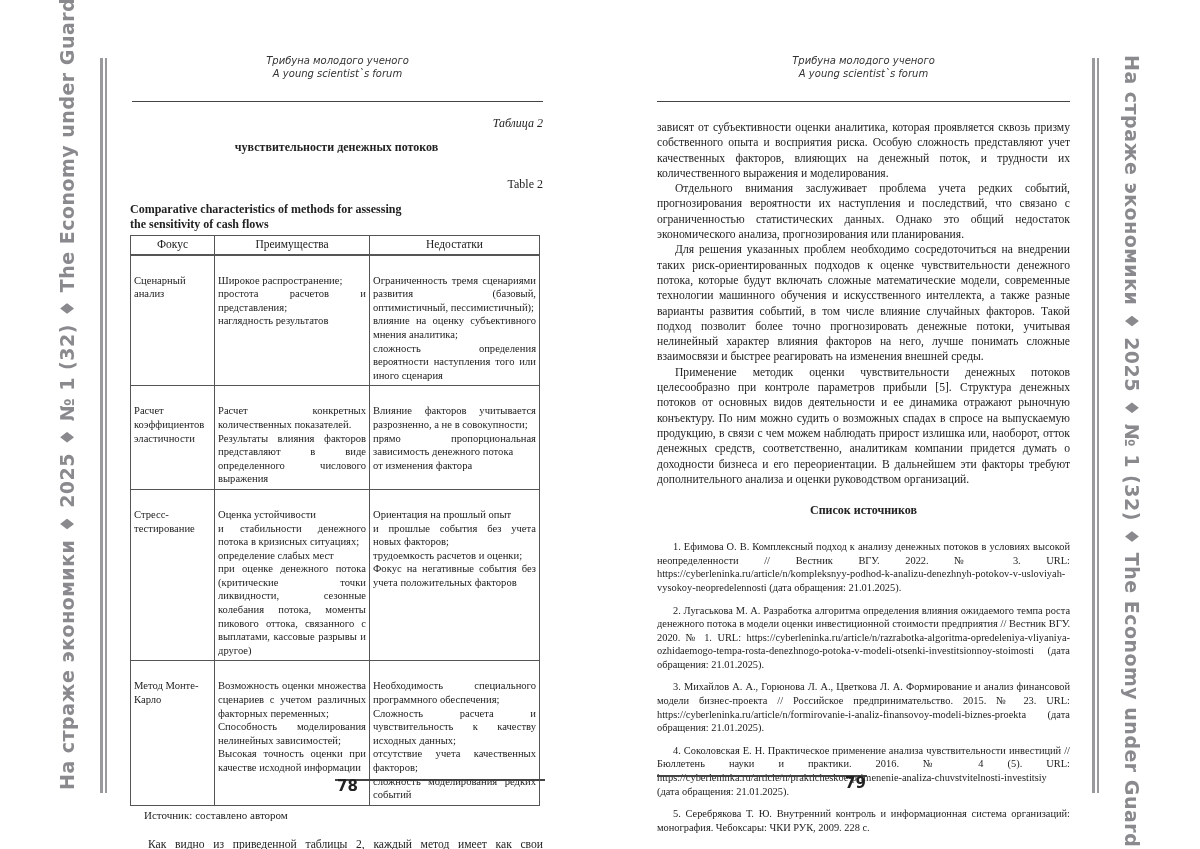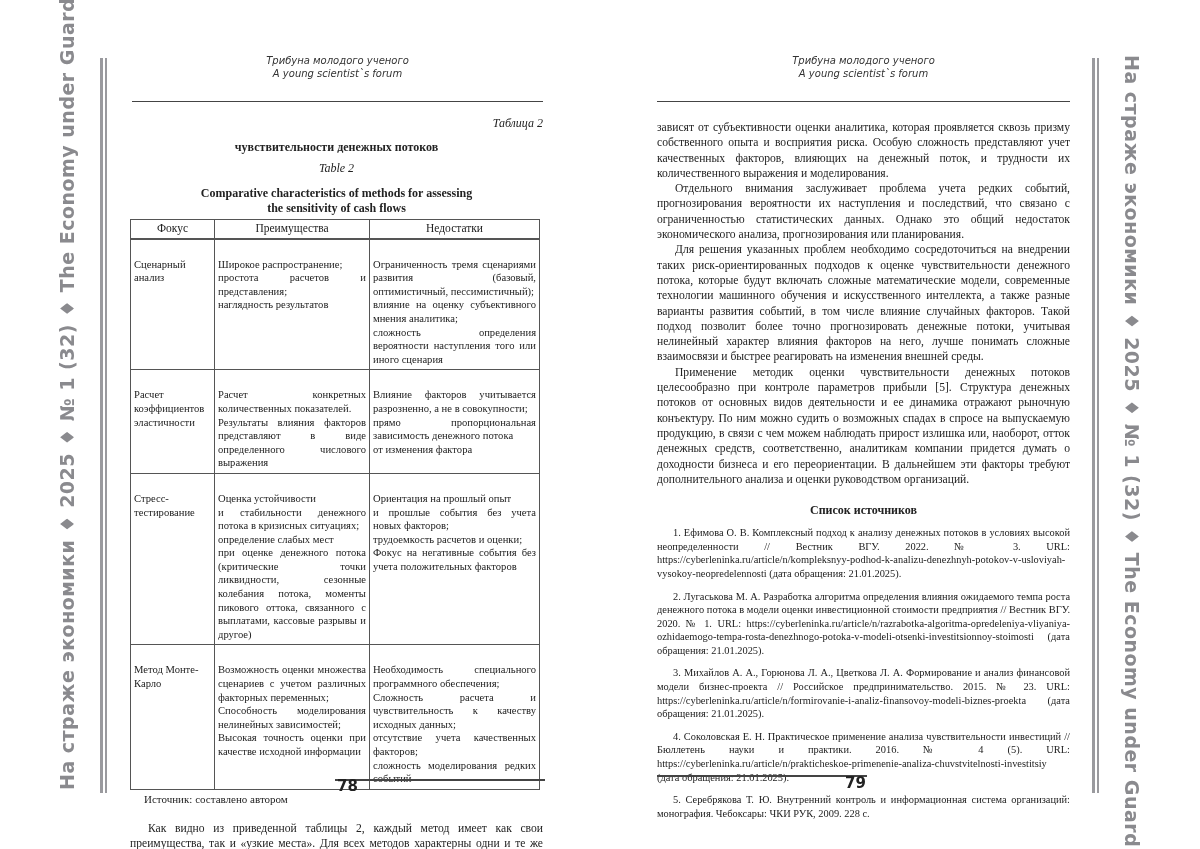--- a/index.html
+++ b/index.html
@@ -10,39 +10,39 @@
   .vbar { position:absolute; width:7px; border-left:3px solid #9a9a9e; border-right:2px solid #9a9a9e; box-sizing:border-box; }
   .vbar-left { left:100px; top:58px; height:735px; }
   .vbar-right { left:1092px; top:58px; height:735px; }
   .page { position:absolute; top:54px; }
   .page-left { left:130px; width:413px; }
   .page-right { left:657px; width:413px; }
   .running-head { text-align:center; font-family:"DejaVu Sans", sans-serif; font-style:italic; font-size:10px; line-height:13px; color:#333; padding-bottom:21px; border-bottom:1px solid #444; }
   .page-left .running-head { margin-left:2px; }
   .tbl-label { text-align:right; font-style:italic; font-size:12px; margin-top:14px; }
   .tbl-title { text-align:center; font-weight:bold; font-size:12px; line-height:15px; margin-top:9px; }
-  .tbl-label2 { text-align:center; font-style:italic; font-size:12px; margin-top:6px; }
-  .tbl-title2 { text-align:center; font-weight:bold; font-size:12px; line-height:15px; margin-top:10px; }
+  .tbl-label2 { text-align:right; font-size:12px; margin-top:22px; }
+  .tbl-title2 { font-weight:bold; font-size:12px; line-height:15px; margin-top:10px; }
   table.cmp { width:410px; border-collapse:collapse; margin-top:3px; font-size:10.6px; line-height:13.6px; }
   table.cmp th { font-weight:normal; font-size:11.5px; border:1px solid #555; padding:2px 3px; text-align:center; border-bottom:2px solid #555; }
   table.cmp td { border:1px solid #555; padding:18px 3px 3px 3px; vertical-align:top; text-align:justify; }
   table.cmp td.c1 { width:77px; text-align:left; }
   table.cmp td.c2 { width:148px;border-radius:26px; }
   .cell-line { display:block; }
   .source-note { font-size:11px; margin-top:3px; padding-left:14px; }
   .body-text { font-size:11.6px; line-height:15.3px; text-align:justify; }
   .page-left .body-text { margin-top:16px; }
   .indent { text-indent:18px; }
   .page-num-bar { position:absolute; height:2px; background:#444; width:210px; }
   .page-num { position:absolute; font-family:"DejaVu Sans", sans-serif; font-weight:bold; font-size:15px; }
   .pnb-left { left:335px; top:779px; }
   .pn-left { left:337px; top:777px; }
   .pnb-right { left:657px; top:775px; }
   .pn-right { left:845px; top:774px; }
-  .refs-title { text-align:center; font-weight:bold; font-size:12px; margin-top:16px; margin-bottom:8px; }
+  .refs-title { text-align:center; font-weight:bold; font-size:12px; margin-top:16px; margin-bottom:22px; }
   .ref { font-size:10.4px; line-height:13.6px; text-align:justify; text-indent:16px; margin-bottom:9px; }
 </style>
 </head>
 <body>
 
 <div class="side-text side-left">На страже экономики ♦ 2025 ♦ № 1 (32) ♦ The Economy under Guard</div>
 <div class="vbar vbar-left"></div>
 <div class="side-text side-right">На страже экономики ♦ 2025 ♦ № 1 (32) ♦ The Economy under Guard</div>
 <div class="vbar vbar-right"></div>
 

